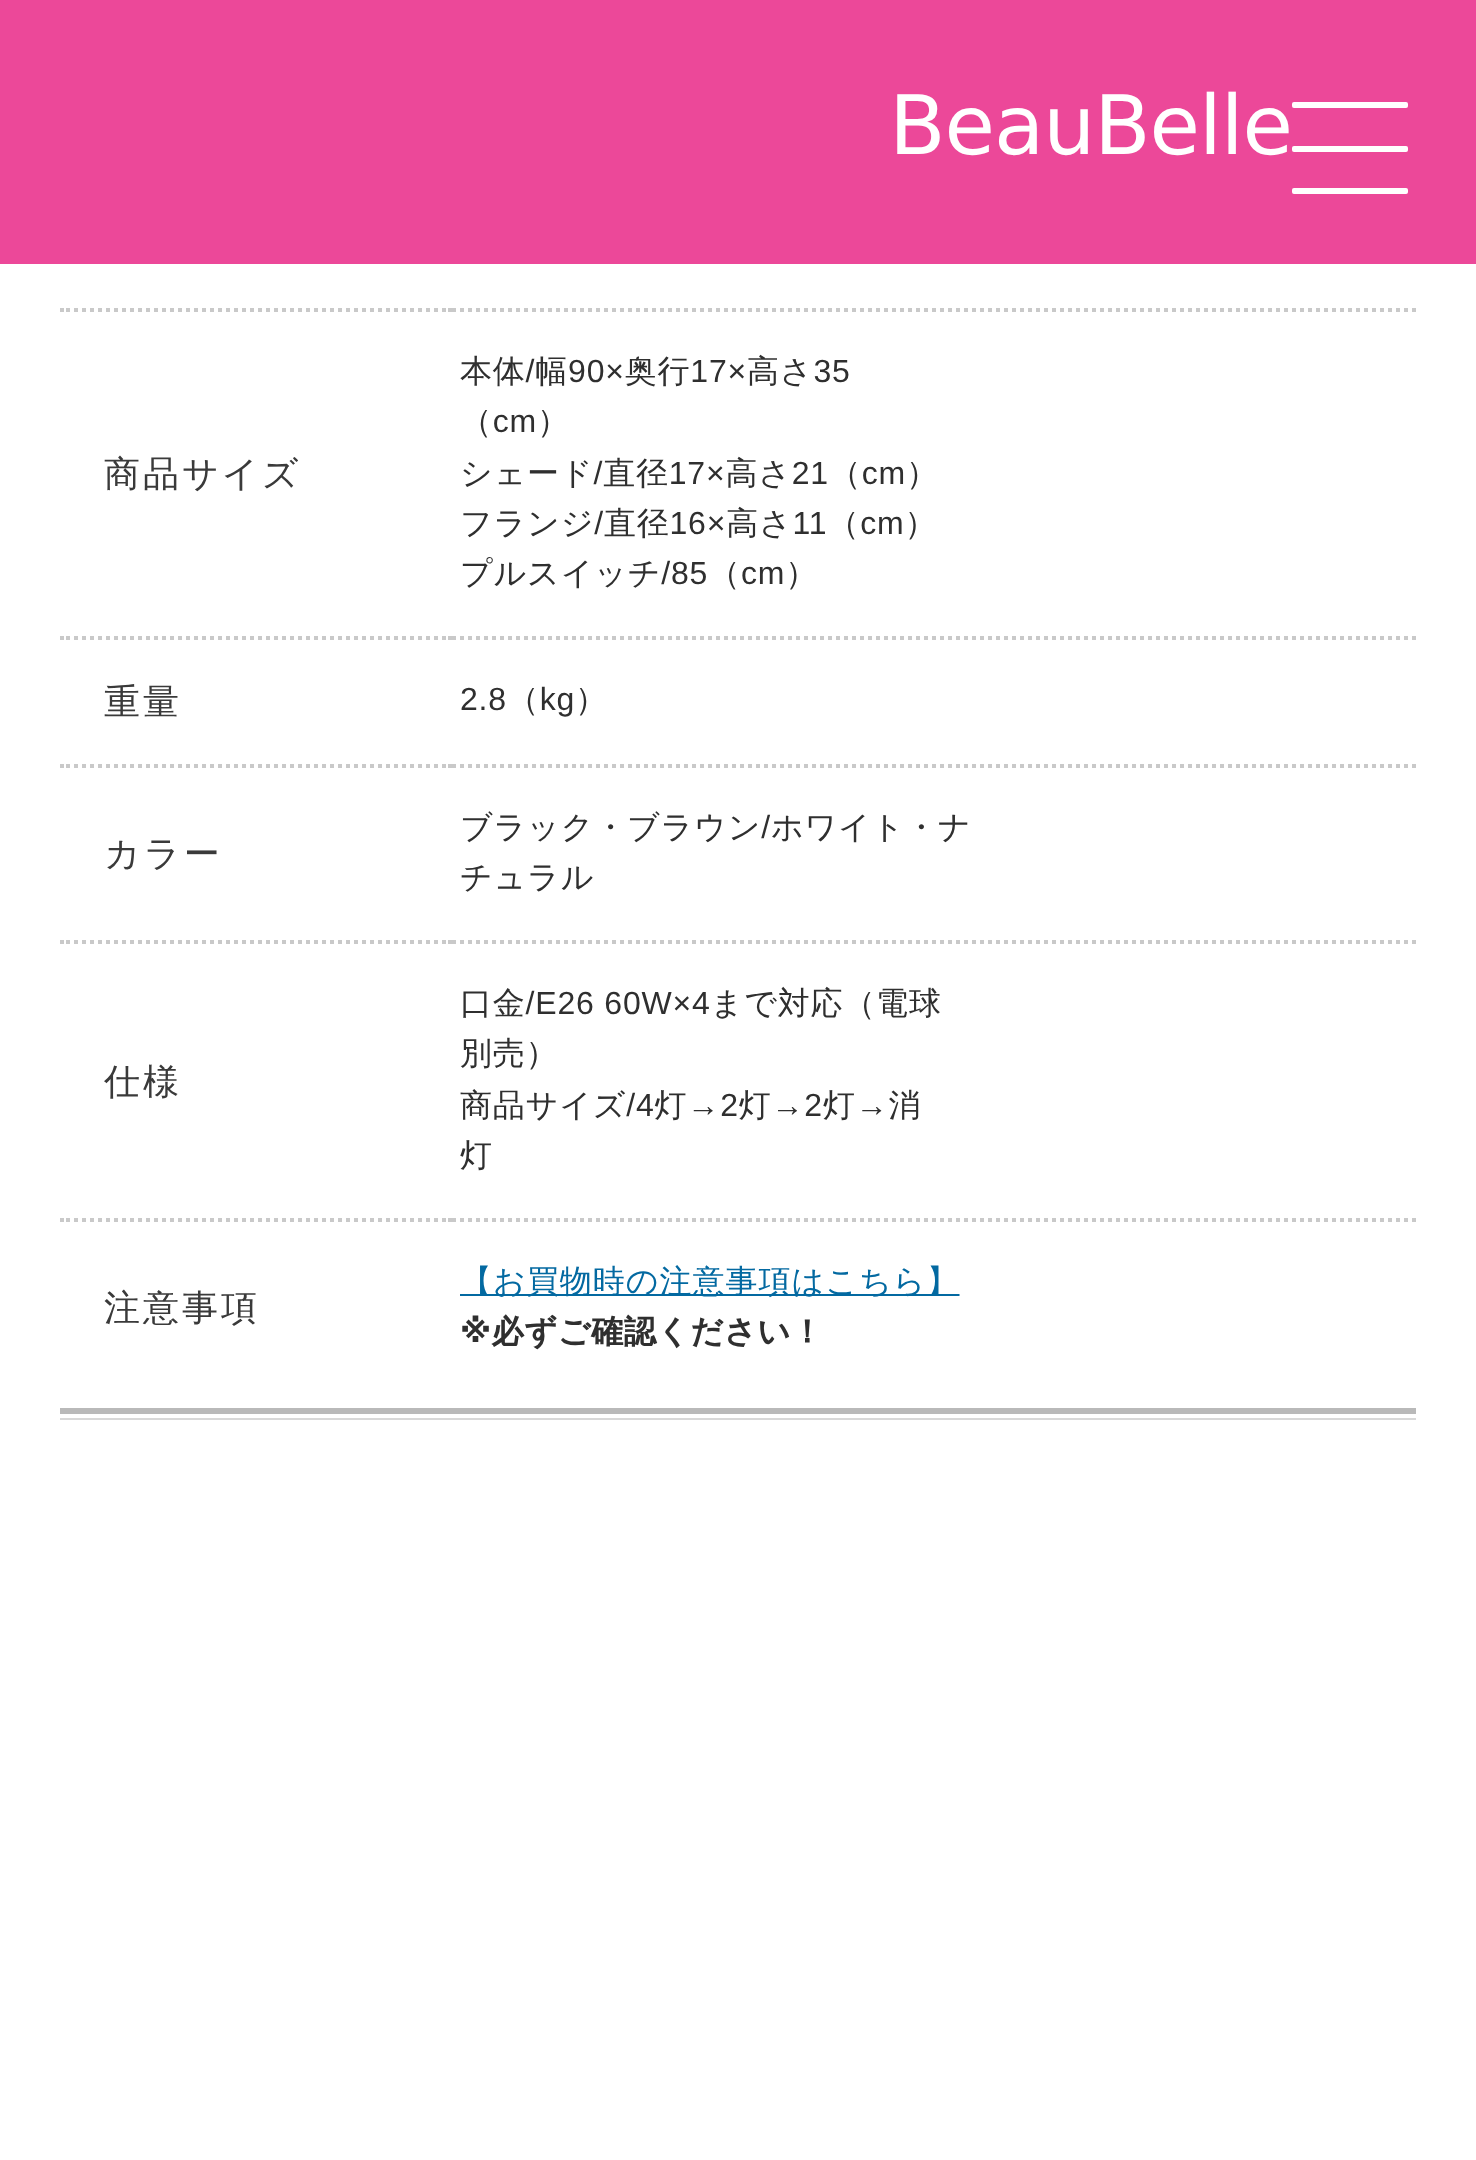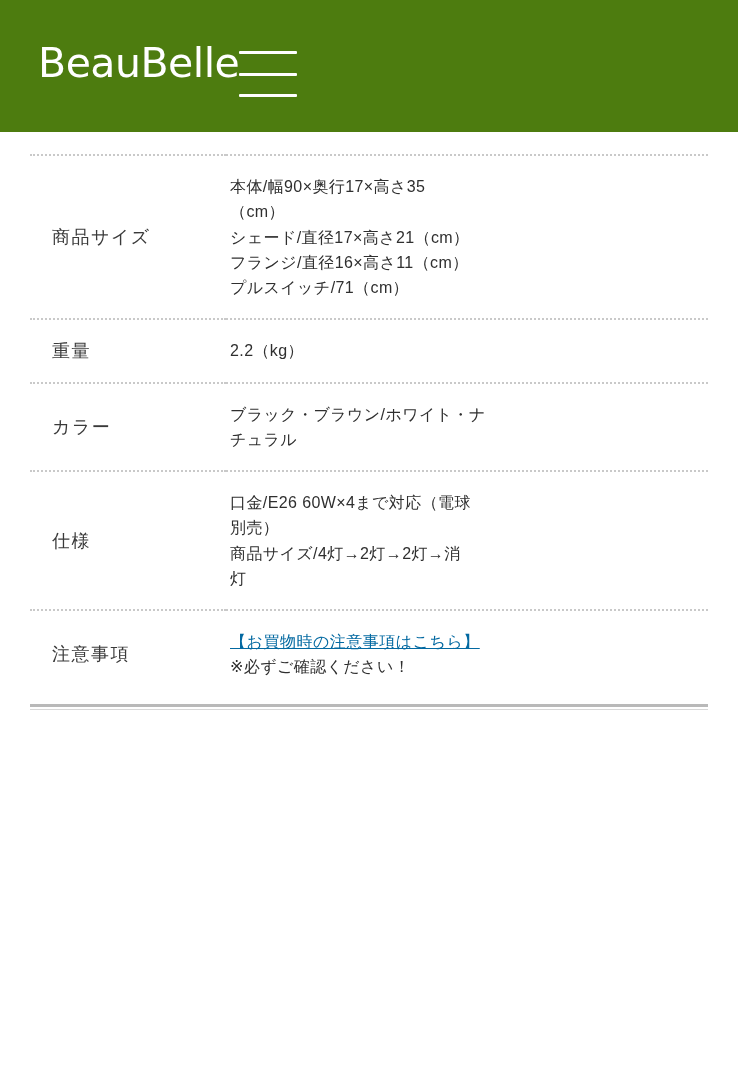--- a/index.html
+++ b/index.html
@@ -13,24 +13,24 @@
     height: 1080px;
     font-family: "Liberation Sans", "DejaVu Sans", sans-serif;
     color: #333333;
     overflow: hidden;
     position: relative;
   }
 
   
   .site-header {
     height: 132px;
-    background: #4d7c0f;
+    background: #ec4899;
     display: flex;
     align-items: center;
-    justify-content: flex-start;
+    justify-content: flex-end;
     padding: 0 34px 0 38px;
   }
   .brand {
     color: #ffffff;
     font-size: 41px;
     letter-spacing: -0.5px;
     font-family: "DejaVu Sans", sans-serif;
     font-weight: 400;
     line-height: 1;
     padding-bottom: 6px;
@@ -93,20 +93,21 @@
   .note-link {
     color: #0369a1;
     text-decoration: underline;
     font-weight: normal;
     display: block;
     letter-spacing: 0.5px;
   }
   .note-sub {
     display: block;
     color: #2f2f2f;
+    font-weight: bold;
   }
 
   .bottom-rule {
     margin: 6px 30px 0 30px;
     border-top: 3px solid #b9b9b9;
     border-bottom: 1px solid #d8d8d8;
     height: 6px;
   }
   .top-gap { height: 22px; }
 </style>
@@ -127,27 +128,27 @@
 <div class="spec-wrap">
   <table class="spec-table">
     <tbody>
       <tr>
         <th>商品サイズ</th>
         <td>
           <span class="line">本体/幅90×奥行17×高さ35</span>
           <span class="line">（cm）</span>
           <span class="line">シェード/直径17×高さ21（cm）</span>
           <span class="line">フランジ/直径16×高さ11（cm）</span>
-          <span class="line">プルスイッチ/71（cm）</span>
+          <span class="line">プルスイッチ/85（cm）</span>
         </td>
       </tr>
       <tr>
         <th>重量</th>
         <td>
-          <span class="line">2.2（kg）</span>
+          <span class="line">2.8（kg）</span>
         </td>
       </tr>
       <tr>
         <th>カラー</th>
         <td>
           <span class="line">ブラック・ブラウン/ホワイト・ナ</span>
           <span class="line">チュラル</span>
         </td>
       </tr>
       <tr>

